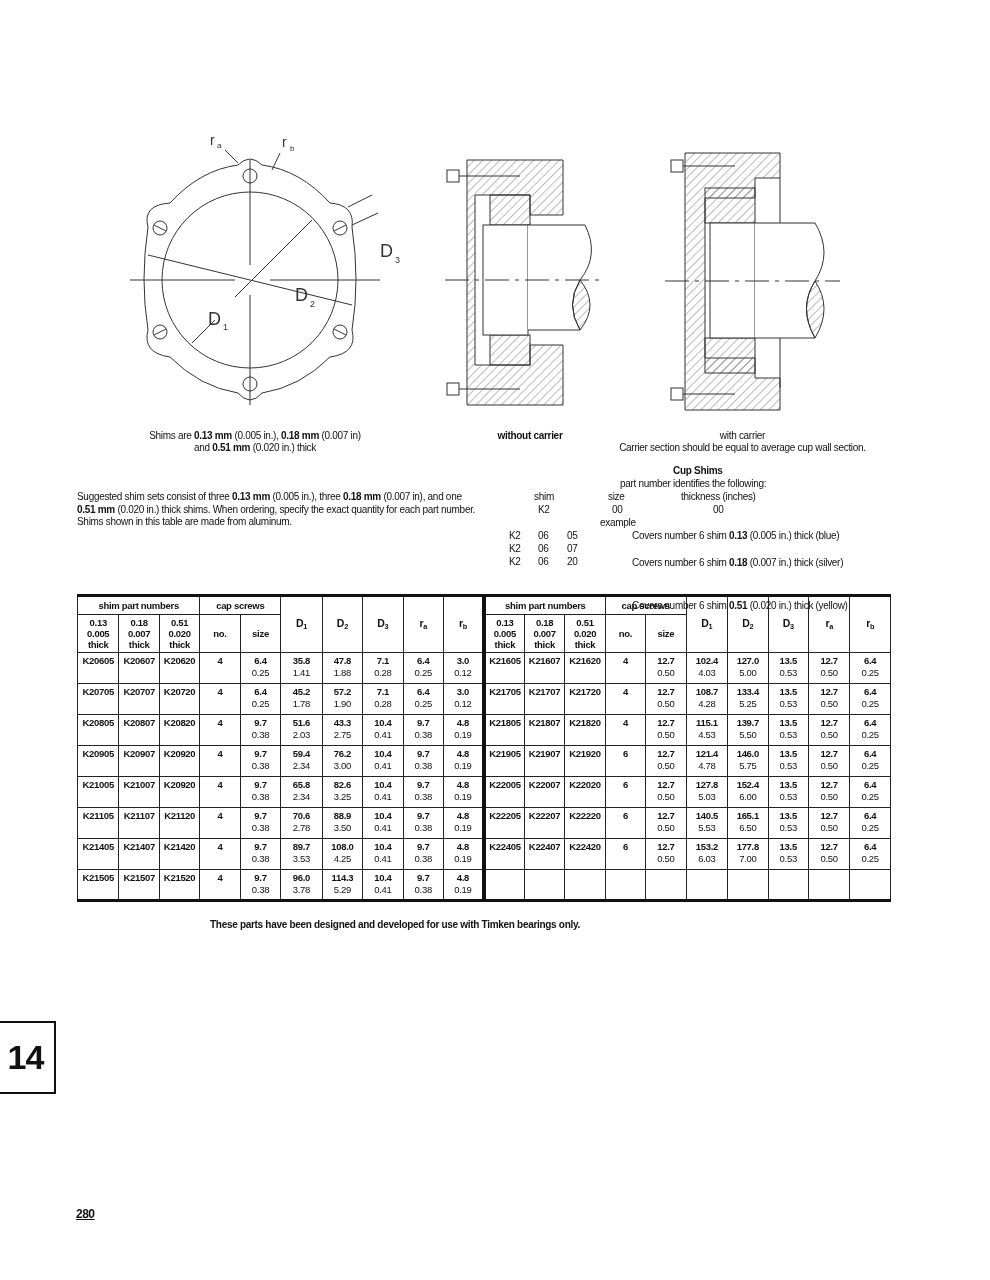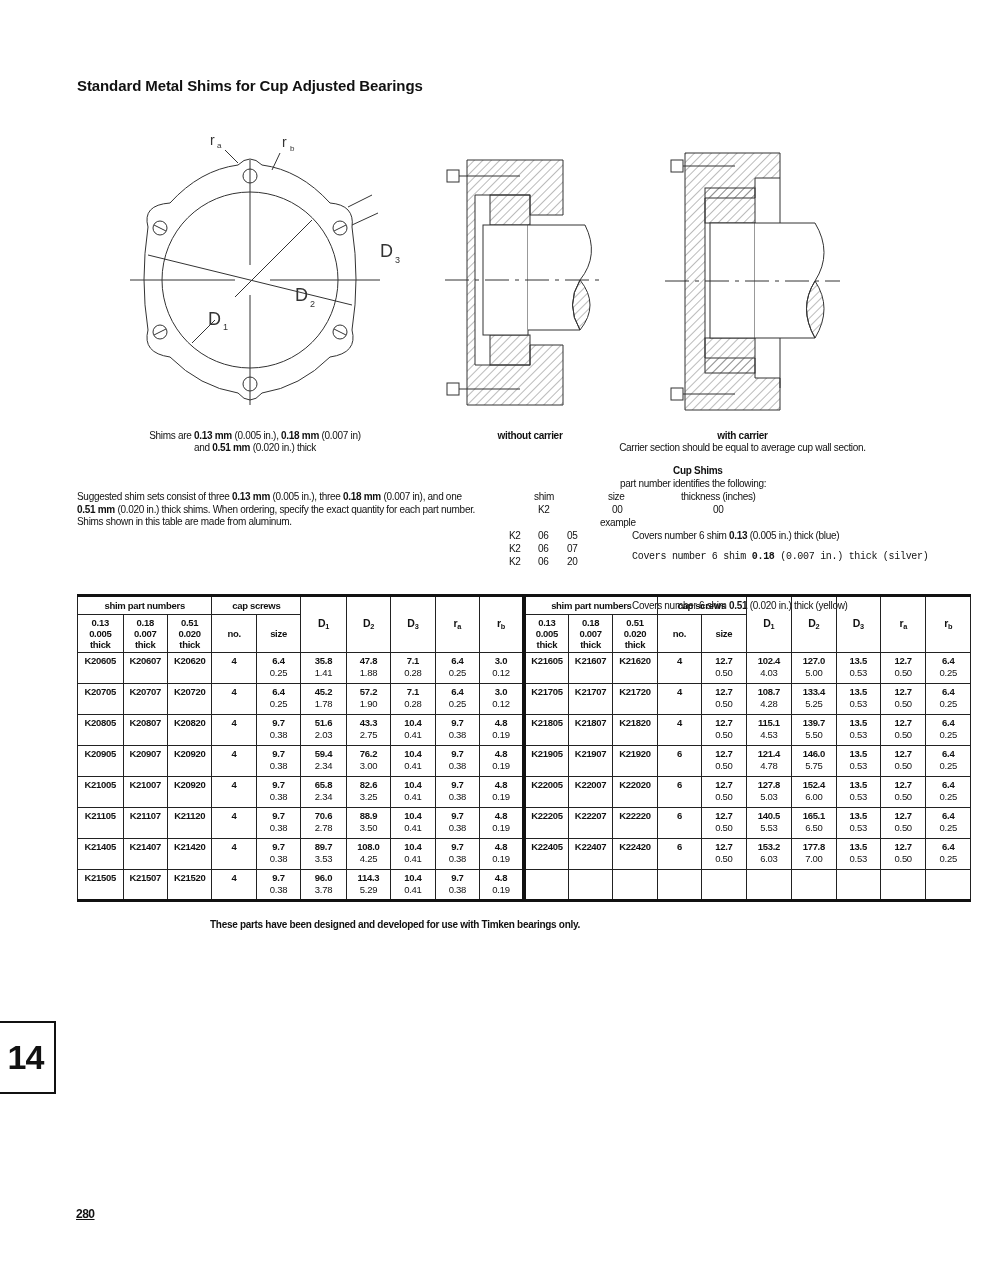--- a/index.html
+++ b/index.html
@@ -9,21 +9,21 @@
   .title { position: absolute; left: 77px; top: 76px; font-size: 15px; font-weight: bold; line-height: 19px; letter-spacing: -0.1px; }
 
   .caption { position: absolute; font-size: 10px; line-height: 12px; text-align: center; letter-spacing: -0.3px; }
   .caption b { font-weight: bold; }
 
   .note { position: absolute; left: 77px; top: 491px; width: 420px; font-size: 10px; line-height: 12.5px; letter-spacing: -0.3px; }
 
   .cupshims { position: absolute; left: 490px; top: 465px; width: 400px; font-size: 10px; line-height: 12.5px; letter-spacing: -0.3px; }
   .cupshims .abs { position: absolute; white-space: nowrap; }
 
-  table.shims { position: absolute; left: 77px; top: 594px; width: 894px; border-collapse: collapse; table-layout: fixed; font-size: 9.5px; letter-spacing: -0.3px; }
+  table.shims { position: absolute; left: 77px; top: 594px; width: 814px; border-collapse: collapse; table-layout: fixed; font-size: 9.5px; letter-spacing: -0.3px; }
   table.shims th, table.shims td { border: 1px solid #222; text-align: center; vertical-align: top; padding: 0; }
   table.shims thead tr:first-child th { border-top: 3px solid #111; }
   table.shims tbody tr:last-child td { border-bottom: 3px solid #111; }
   table.shims th { font-weight: bold; line-height: 11px; }
   table.shims th.hdr-group { height: 19px; vertical-align: middle; }
   table.shims th.hdr-sub { height: 38px; vertical-align: middle; }
   table.shims th.hdr-dim { vertical-align: middle; font-size: 10.5px; }
   table.shims td { height: 31px; line-height: 12px; padding-top: 2px; }
   table.shims td.pn { font-weight: bold; }
   table.shims td.num .mm { font-weight: bold; display: block; }
@@ -36,21 +36,20 @@
 
   .chapter-tab { position: absolute; left: -3px; top: 1021px; width: 59px; height: 73px; border: 2px solid #111; border-left: none; display: flex; align-items: center; justify-content: center; font-size: 34px; font-weight: bold; letter-spacing: -1px; }
   .page-number { position: absolute; left: 76px; top: 1207px; font-size: 12px; font-weight: bold; letter-spacing: -0.5px; text-decoration: underline; }
 
   svg.drawing { position: absolute; overflow: visible; }
 </style>
 </head>
 <body>
 
 <div class="title">
-  <div>Standard Metal Shims for Cup Adjusted Bearings</div>
 </div>
 
 <svg class="drawing" style="left:130px;top:125px" width="290" height="290" viewBox="0 0 290 290" fill="none" stroke="#333" stroke-width="1">
 
   <line x1="0" y1="155" x2="105" y2="155"></line>
   <line x1="140" y1="155" x2="250" y2="155"></line>
   <line x1="120" y1="35" x2="120" y2="140"></line>
   <line x1="120" y1="170" x2="120" y2="280"></line>
 
   <circle cx="120" cy="155" r="88"></circle>
@@ -123,21 +122,21 @@
 </svg>
 
 <div class="caption" style="left:130px;top:430px;width:250px;">
   <div><span>Shims are </span><b>0.13 mm</b><span> (0.005 in.), </span><b>0.18 mm</b><span> (0.007 in)</span></div>
   <div><span>and </span><b>0.51 mm</b><span> (0.020 in.) thick</span></div>
 </div>
 <div class="caption" style="left:470px;top:430px;width:120px;font-weight:bold;">
   <span>without carrier</span>
 </div>
 <div class="caption" style="left:610px;top:430px;width:265px;">
-  <div style="font-weight:bold">with carrier</div>
+  <div style="font-weight:normal">with carrier</div>
   <div>Carrier section should be equal to average cup wall section.</div>
 </div>
 
 <div class="note">
   <span>Suggested shim sets consist of three </span><b>0.13 mm</b><span> (0.005 in.), three </span><b>0.18 mm</b><span> (0.007 in), and one </span><br><b>0.51 mm</b><span> (0.020 in.) thick shims. When ordering, specify the exact quantity for each part number. Shims shown in this table are made from aluminum.</span>
 </div>
 
 <div class="cupshims" style="height:110px;">
   <div class="abs" style="left:183px;top:0;font-weight:bold;">Cup Shims</div>
   <div class="abs" style="left:130px;top:13px;">part number identifies the following:</div>
@@ -150,21 +149,21 @@
   <div class="abs" style="left:110px;top:52px;">example</div>
 
   <div class="abs" style="left:19px;top:65px;">K2</div>
   <div class="abs" style="left:48px;top:65px;">06</div>
   <div class="abs" style="left:77px;top:65px;">05</div>
   <div class="abs" style="left:142px;top:65px;"><span>Covers number 6 shim </span><b>0.13</b><span> (0.005 in.) thick  (blue)</span></div>
 
   <div class="abs" style="left:19px;top:78px;">K2</div>
   <div class="abs" style="left:48px;top:78px;">06</div>
   <div class="abs" style="left:77px;top:78px;">07</div>
-  <div class="abs" style="left:142px;top:86px;font-family:Liberation Mono, monospace;"><span>Covers number 6 shim </span><b>0.18</b><span> (0.007 in.) thick  (silver)</span></div>
+  <div class="abs" style="left:142px;top:92px;"><span>Covers number 6 shim </span><b>0.18</b><span> (0.007 in.) thick  (silver)</span></div>
 
   <div class="abs" style="left:19px;top:91px;">K2</div>
   <div class="abs" style="left:48px;top:91px;">06</div>
   <div class="abs" style="left:77px;top:91px;">20</div>
   <div class="abs" style="left:142px;top:91px;margin-top:44px;"><span>Covers number 6 shim </span><b>0.51</b><span> (0.020 in.) thick (yellow)</span></div>
 </div>
 
 <table class="shims">
   <colgroup>
     <col style="width:41px">

